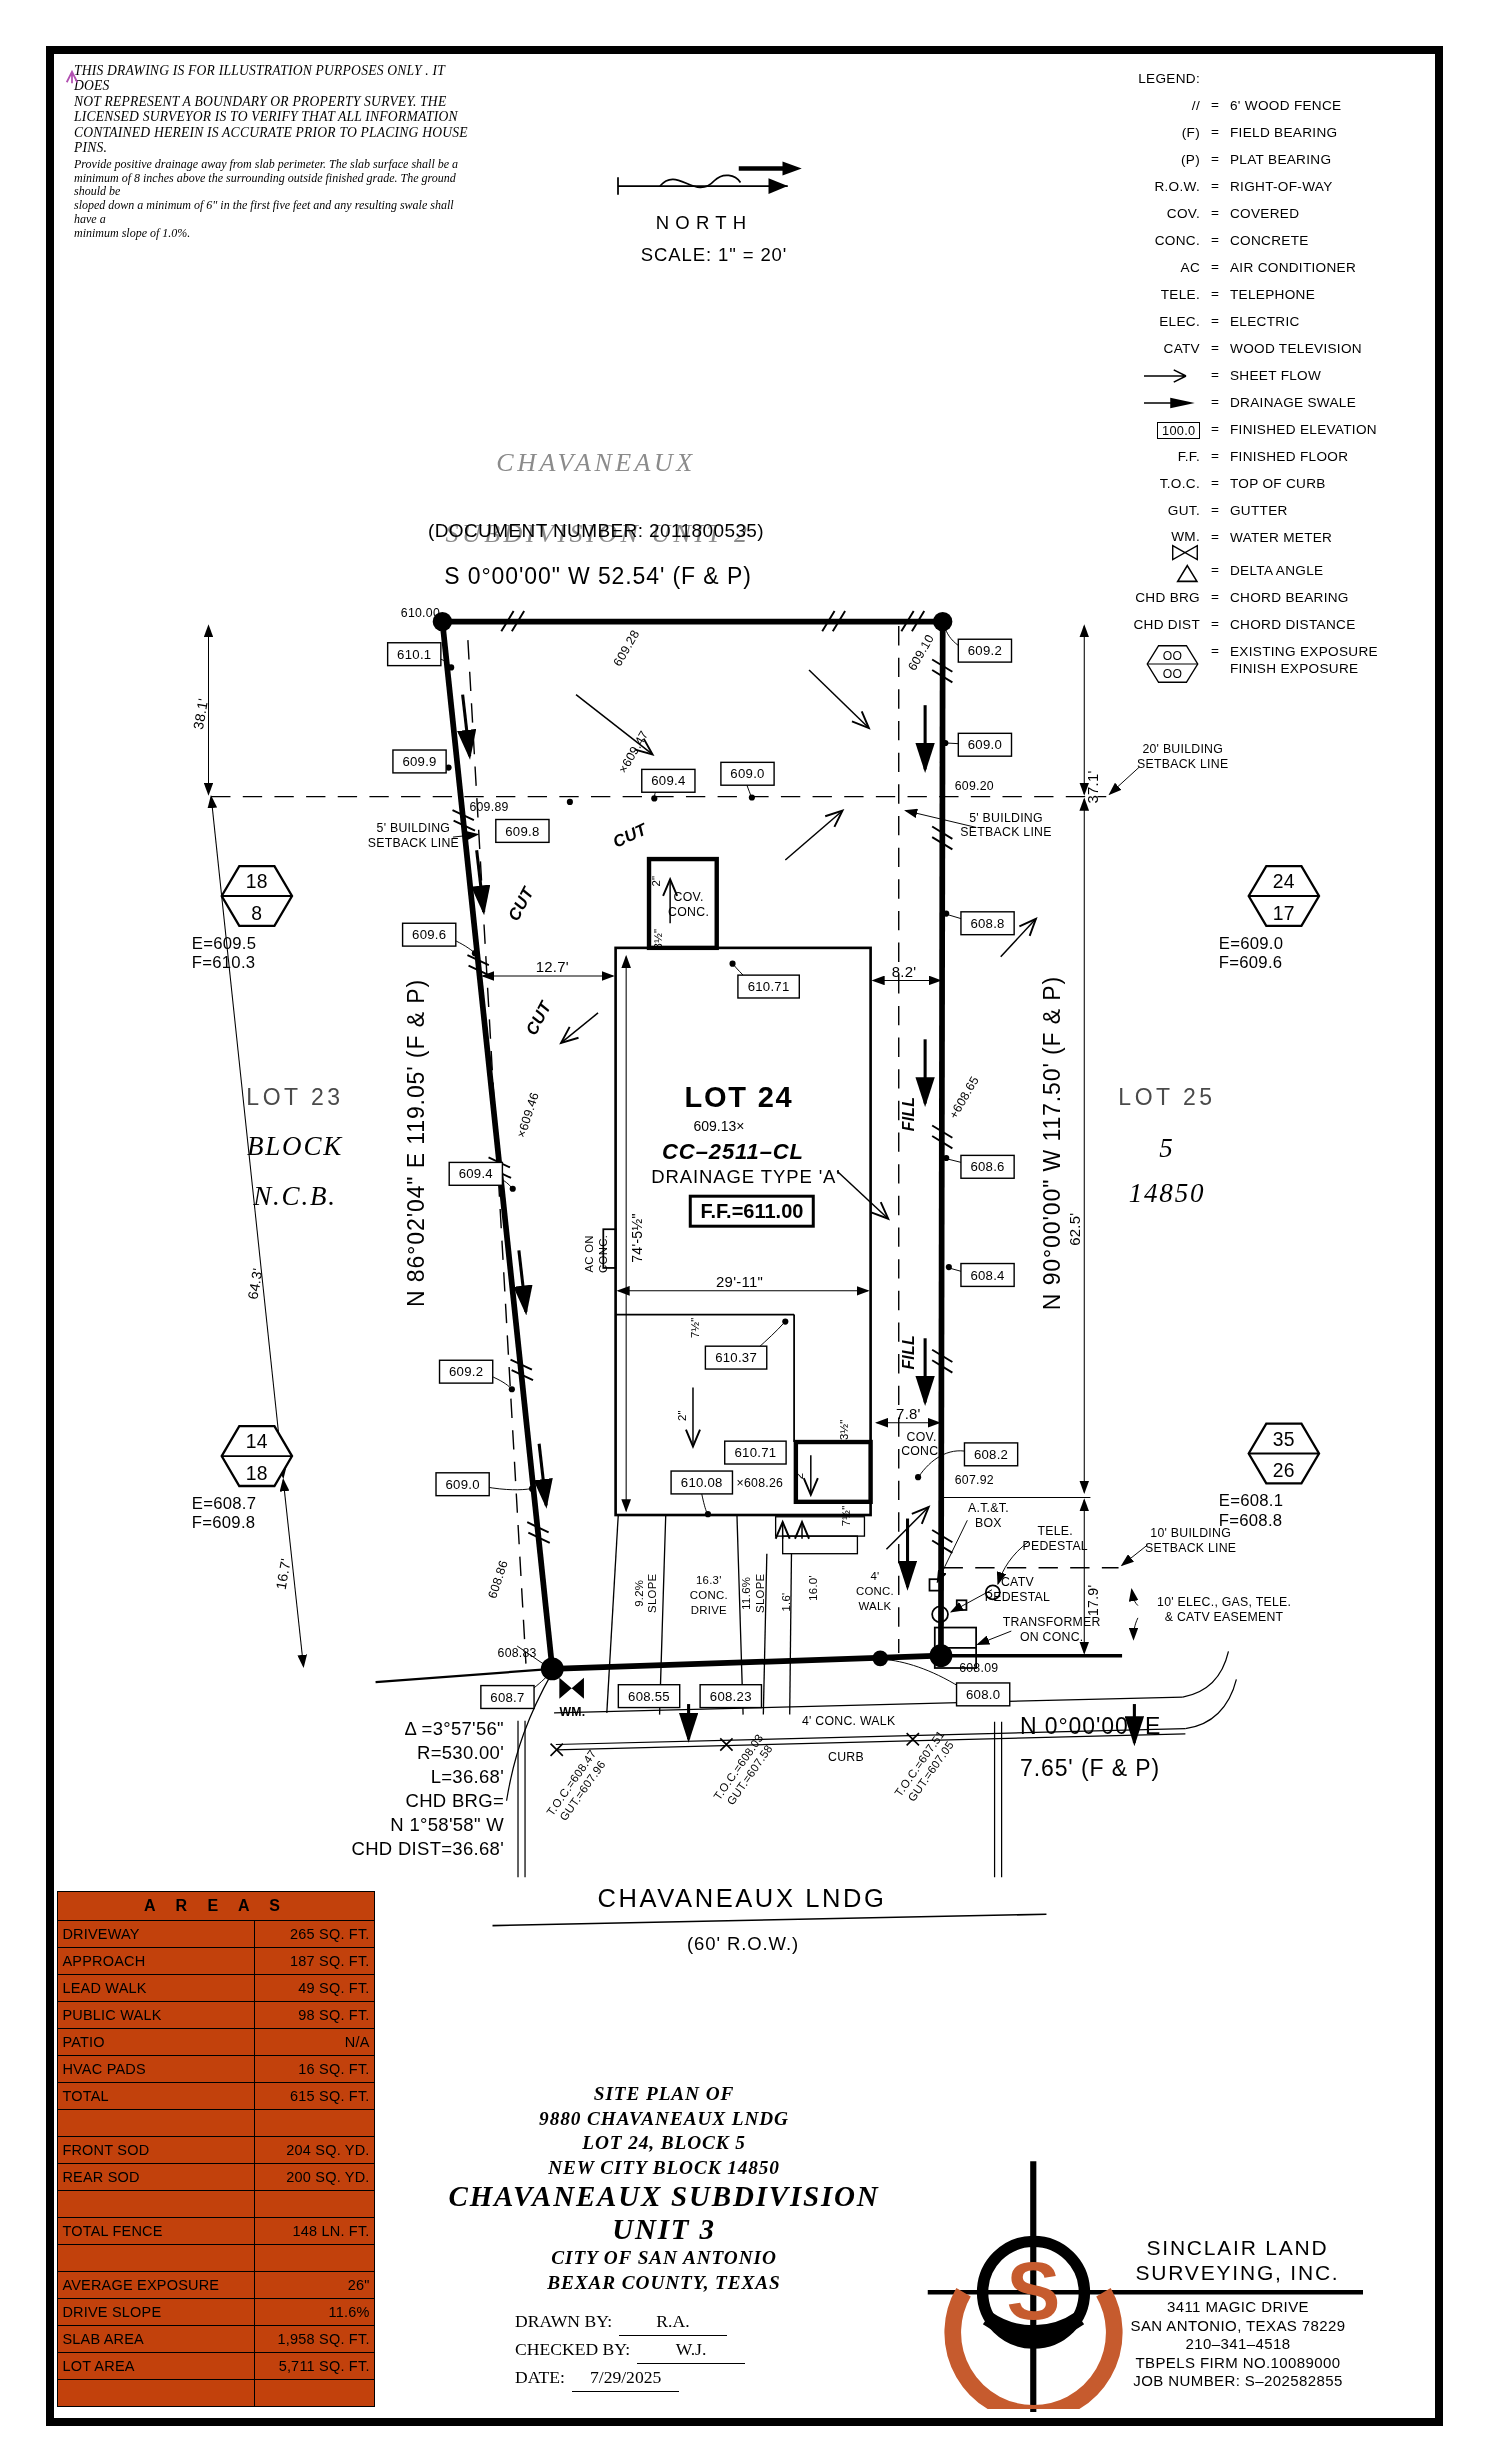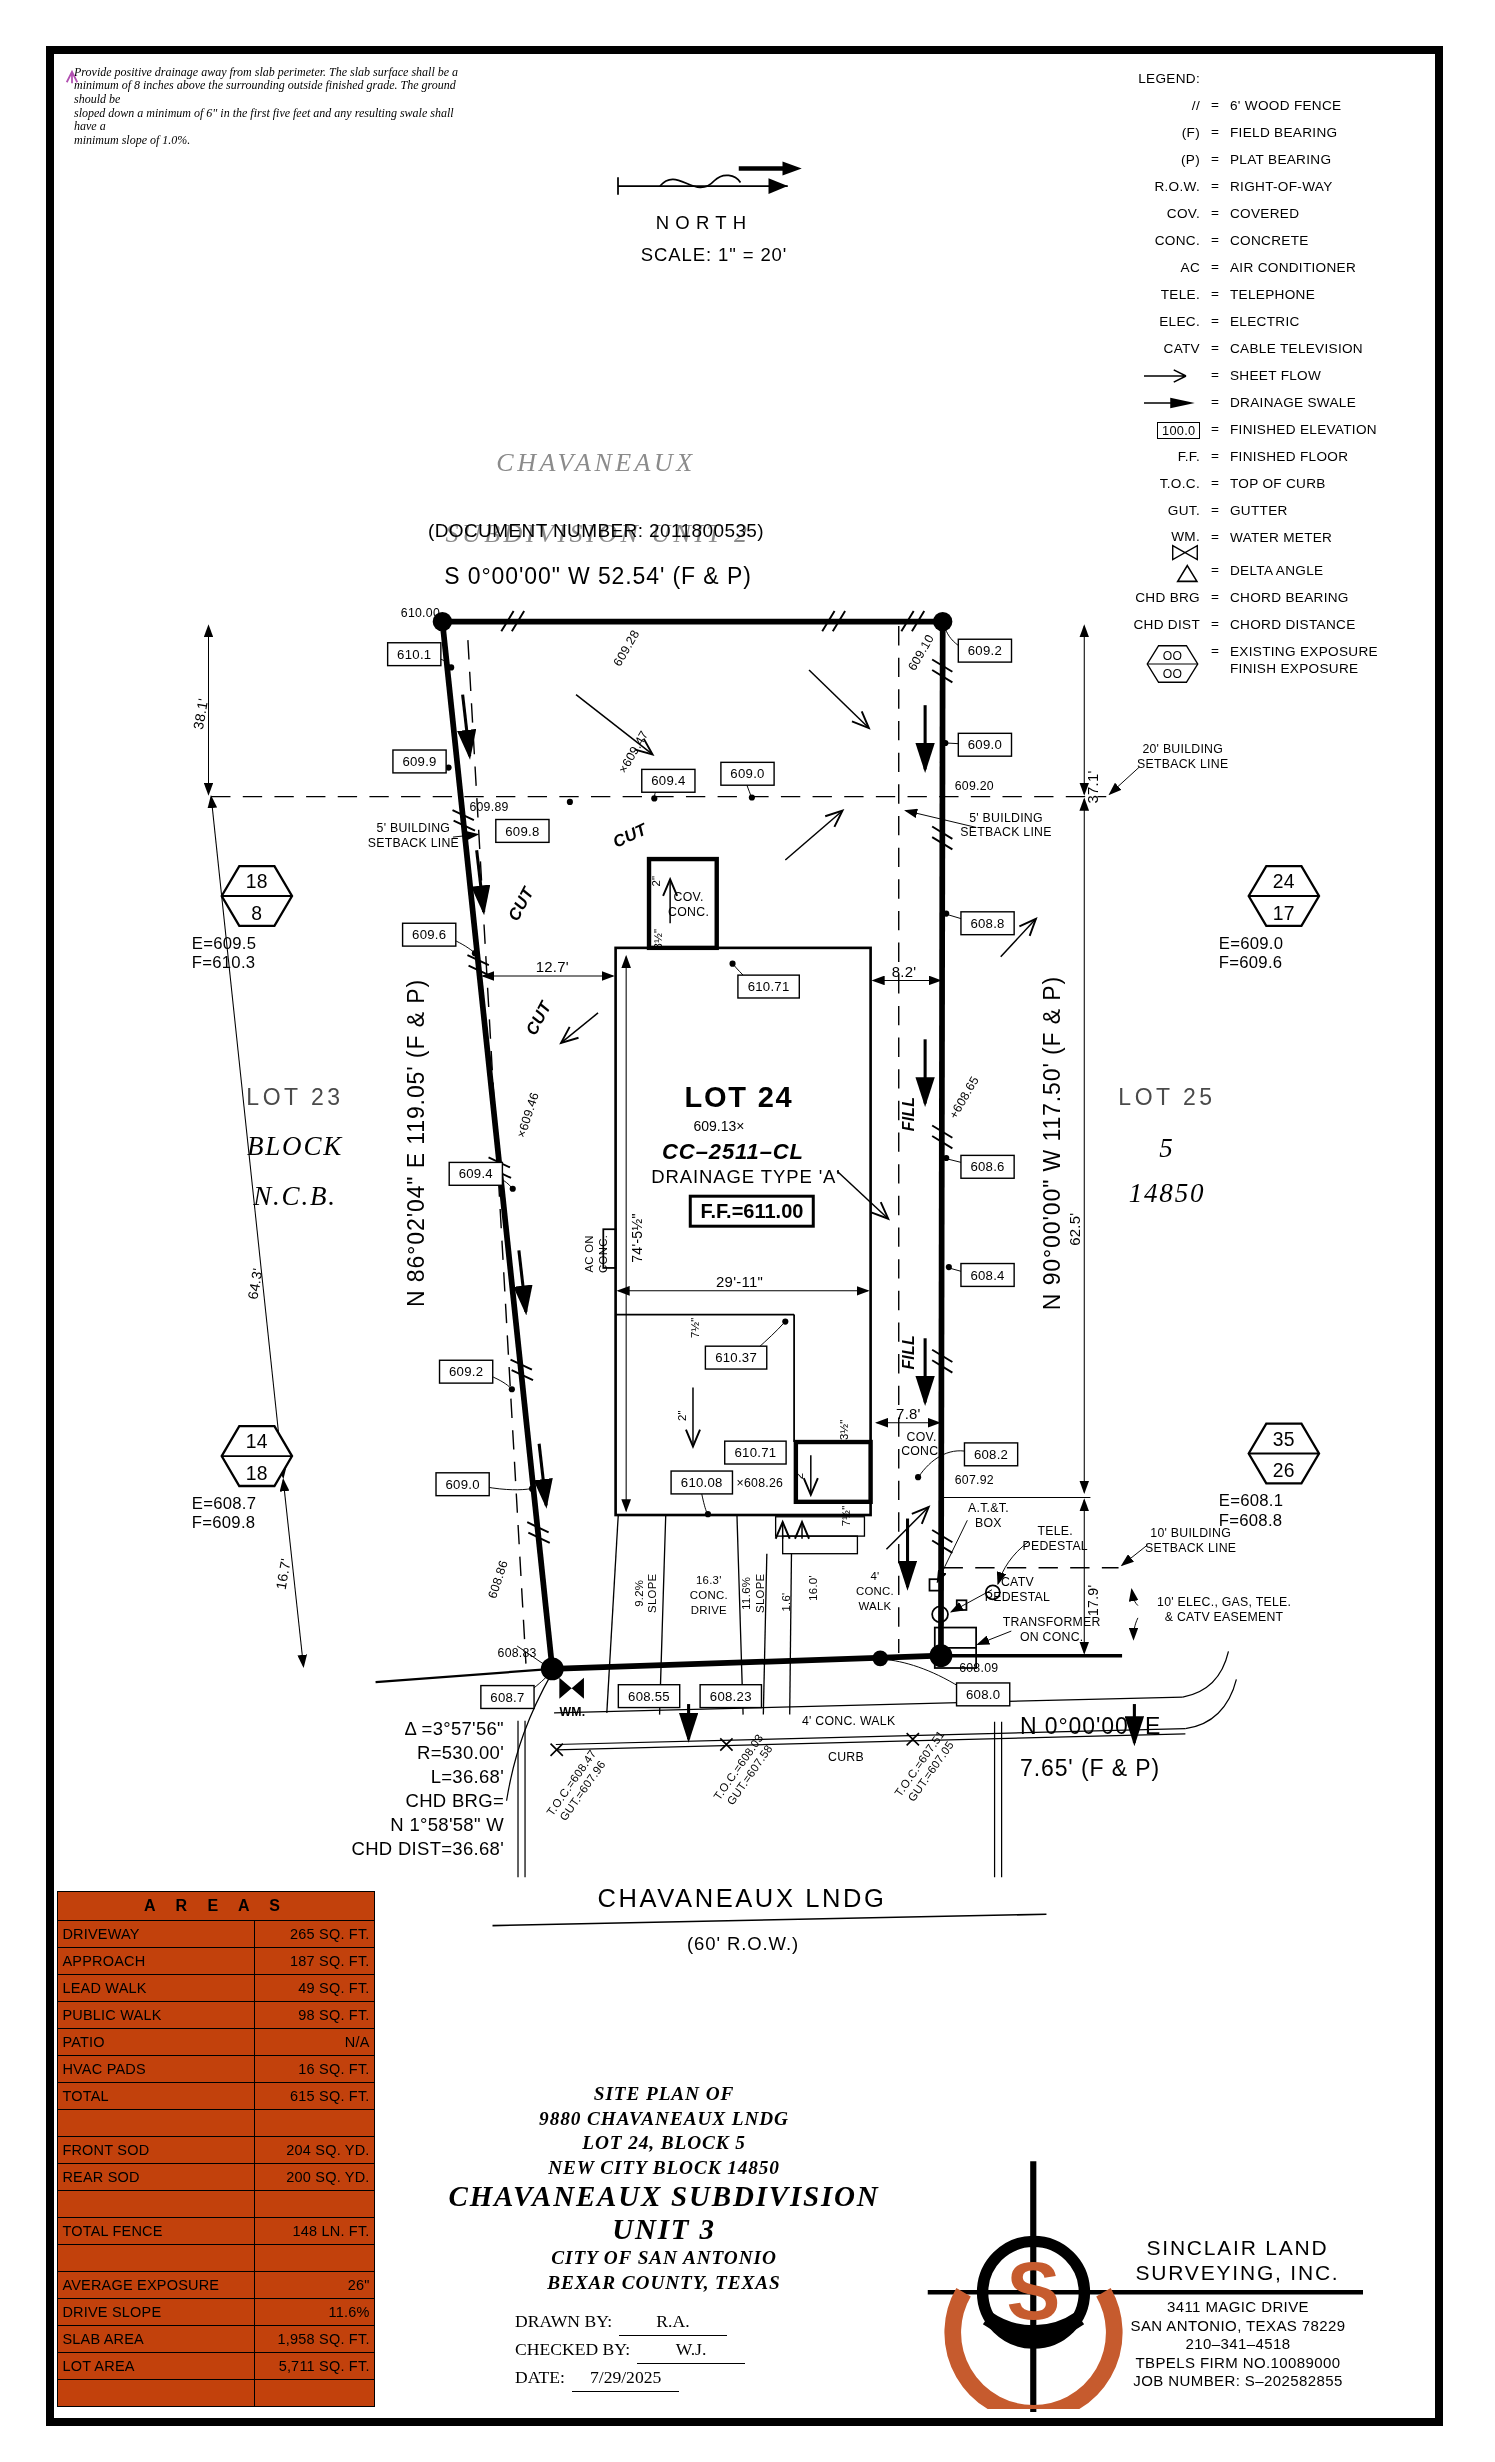--- a/index.html
+++ b/index.html
@@ -604,20 +604,24 @@
           <text x="-74" y="60" text-anchor="start" font-size="19">E=608.1</text>
           <text x="-74" y="82" text-anchor="start" font-size="19">F=608.8</text>
         </g>
       </g>
   </svg>
 
   <div class="abs" style="left:74px;top:63px;width:396px;">
     <svg width="14" height="14" style="position:absolute;left:-8.8px;top:7px;" viewBox="0 0 16 16">
       <path d="M2,14 L8,2 L14,14 M8,2 L8,15" stroke="#b14fb1" stroke-width="2" fill="none"></path>
     </svg>
+    <div class="disc1">THIS DRAWING IS FOR ILLUSTRATION PURPOSES ONLY . IT DOES
+NOT REPRESENT A BOUNDARY OR PROPERTY SURVEY. THE
+LICENSED SURVEYOR IS TO VERIFY THAT ALL INFORMATION
+CONTAINED HEREIN IS ACCURATE PRIOR TO PLACING HOUSE PINS.</div>
     <div class="disc2">Provide positive drainage away from slab perimeter. The slab surface shall be a
 minimum of 8 inches above the surrounding outside finished grade. The ground should be
 sloped down a minimum of 6" in the first five feet and any resulting swale shall have a
 minimum slope of 1.0%.</div>
   </div>
 
   <svg class="abs" style="left:607px;top:151px;" width="211" height="56" viewBox="0 0 240 64">
     <path d="M12,40 L206,40" stroke="#000" stroke-width="2" fill="none"></path>
     <path d="M60,40 C80,16 100,58 122,34 C132,24 146,27 152,36" stroke="#000" stroke-width="2" fill="none"></path>
     <path d="M206,40 L184,31 L184,49 Z" fill="#000"></path>
@@ -676,21 +680,21 @@
           <div class="lg-desc">TELEPHONE</div>
         </div>
         <div class="lg-row">
           <div class="lg-key">ELEC.</div>
           <div class="lg-eq">=</div>
           <div class="lg-desc">ELECTRIC</div>
         </div>
         <div class="lg-row">
           <div class="lg-key">CATV</div>
           <div class="lg-eq">=</div>
-          <div class="lg-desc">CABLE TELEVISION</div>
+          <div class="lg-desc">WOOD TELEVISION</div>
         </div>
         <div class="lg-row">
           <div class="lg-key"><svg width="56" height="16" style="vertical-align:middle" viewBox="0 0 64 18">
               <path d="M0,9 L48,9 M48,9 L34,2 M48,9 L34,16" stroke="#000" stroke-width="1.8" fill="none"></path>
             </svg></div>
           <div class="lg-eq">=</div>
           <div class="lg-desc">SHEET FLOW</div>
         </div>
         <div class="lg-row">
           <div class="lg-key"><svg width="56" height="16" style="vertical-align:middle" viewBox="0 0 64 18">

